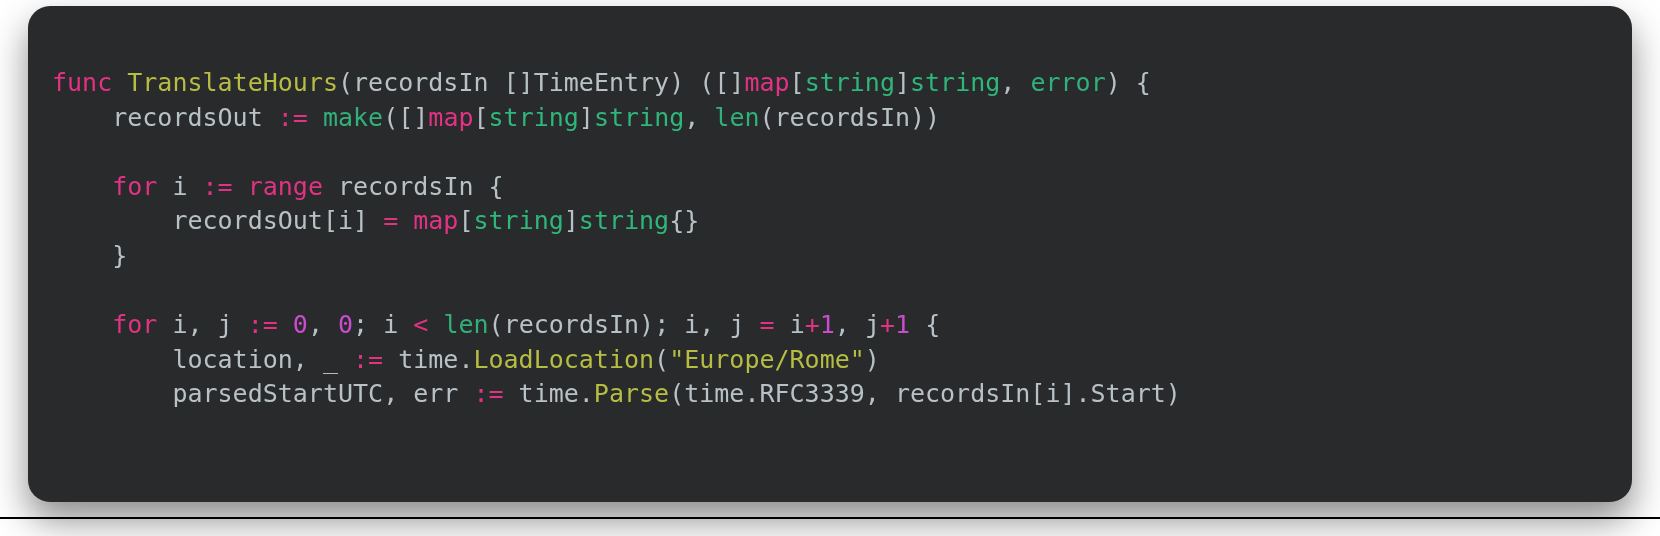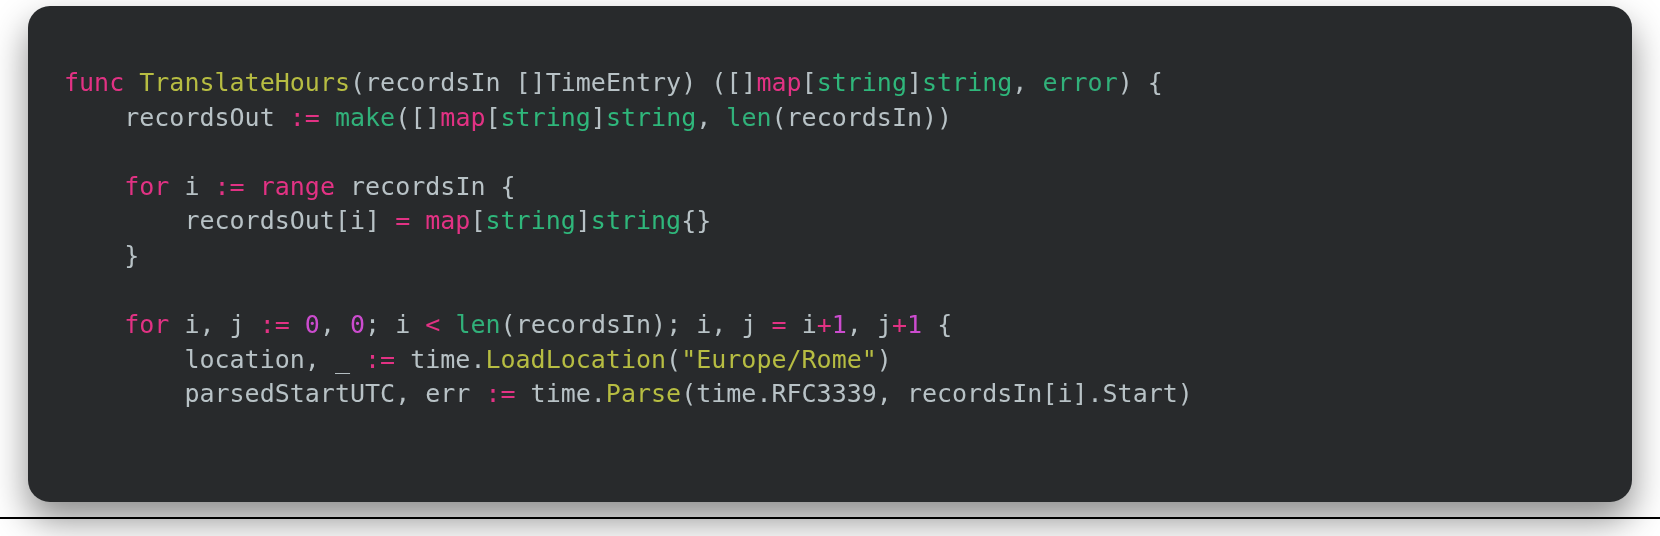--- a/index.html
+++ b/index.html
@@ -14,21 +14,21 @@
   .card {
     position: absolute;
     left: 28px;
     top: 6px;
     width: 1604px;
     height: 496px;
     background: #282a2c;
     border-radius: 22px;
     box-shadow: 0 18px 36px rgba(0,0,0,0.45);
     box-sizing: border-box;
-    padding: 60px 40px 40px 36px;
+    padding: 60px 40px 40px 24px;
   }
   hr.baseline {
     position: absolute;
     left: 0;
     right: 0;
     top: 517px;
     border: none;
     border-top: 2px solid #000;
     margin: 0;
   }

